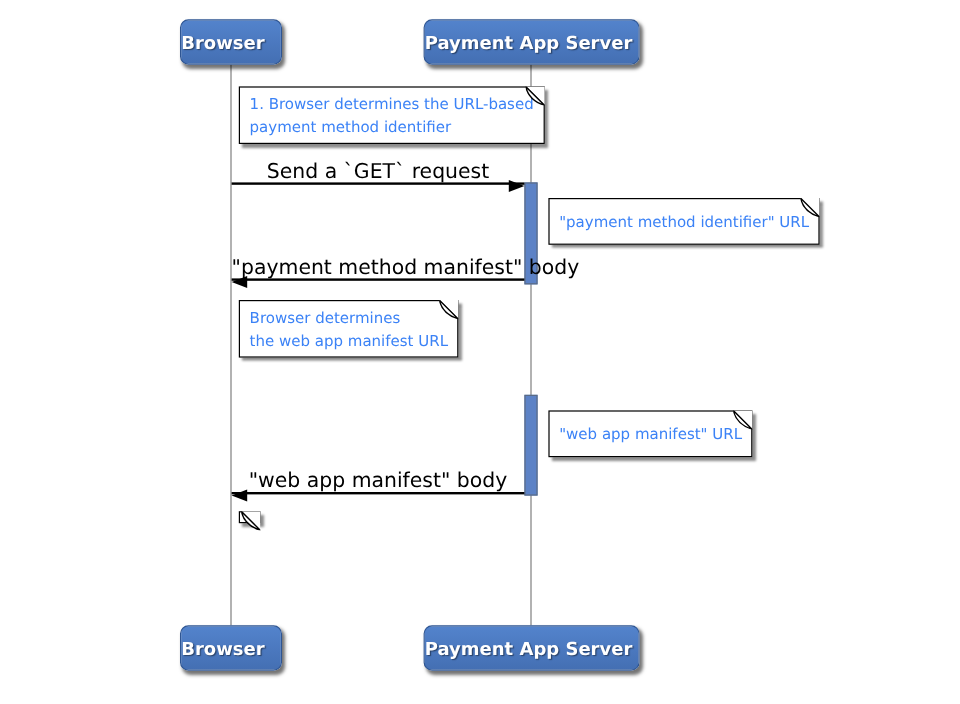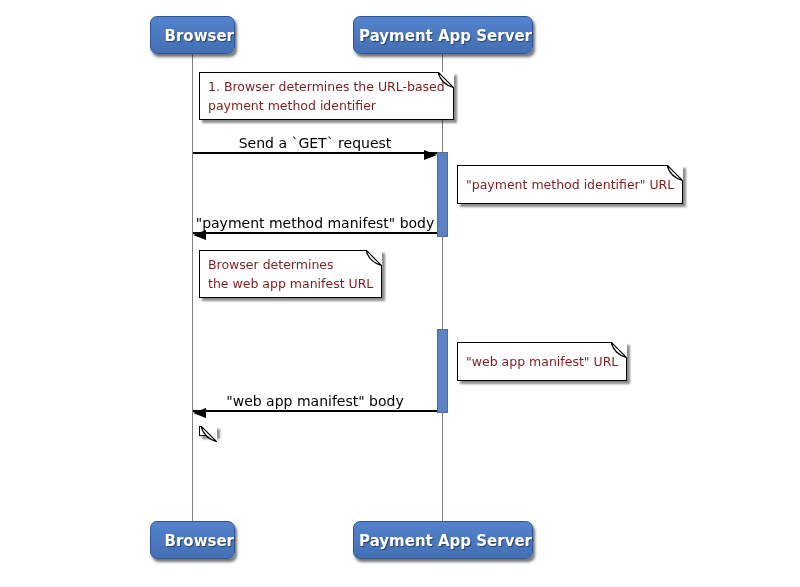--- a/index.html
+++ b/index.html
@@ -24,42 +24,42 @@
   .actor {
     position: absolute;
     height: 38px;
     border: 1px solid var(--actor_border, #2f5693);
     border-radius: 7px;
     background: linear-gradient(180deg, var(--actor_fill_top, #5383cc), var(--actor_fill_bottom, #446fb3));
     box-shadow: 2px 3px 3px rgba(0,0,0,0.55);
     color: var(--actor_text, #ffffff);
     font-size: 15px;
     font-weight: bold;
-    text-align: right;
+    text-align: left;
     line-height: 38px;
     text-shadow: 1px 1px 1px rgba(0,0,0,0.45);
     z-index: 5;
     box-sizing: border-box;
   }
 
   
   .activation {
     position: absolute;
     left: 437px;
     width: 9px;
     background: var(--activation_fill, #5c82c6);
     border: 1px solid var(--activation_border, #5a6b85);
     z-index: 2;
   }
 
   
   .message { position: absolute; z-index: 3; }
   .msg-label {
     text-align: center;
-    font-size: 14px;
+    font-size: 17px;
     line-height: 15px;
     color: var(--message_color, #000000);
     margin-bottom: 1px;
     white-space: nowrap;
   }
   .msg-line {
     position: relative;
     height: 0;
     border-top: 2px solid var(--message_color, #000000);
   }
@@ -79,21 +79,21 @@
     background: var(--note_fill, #ffffff);
     border: 1px solid var(--note_border, #000000);
     box-shadow: 3px 3px 2px rgba(0,0,0,0.45);
     padding: 4px 8px;
     z-index: 4;
   }
   .note.single { padding-top: 9px; padding-bottom: 9px; }
   .note-text {
     font-size: 12.5px;
     line-height: 19px;
-    color: #7f1d1d;
+    color: #3b82f6;
     white-space: pre-line;
   }
   .fold {
     position: absolute;
     top: -1px;
     right: -1px;
     width: 16px;
     height: 16px;
   }
 </style>

